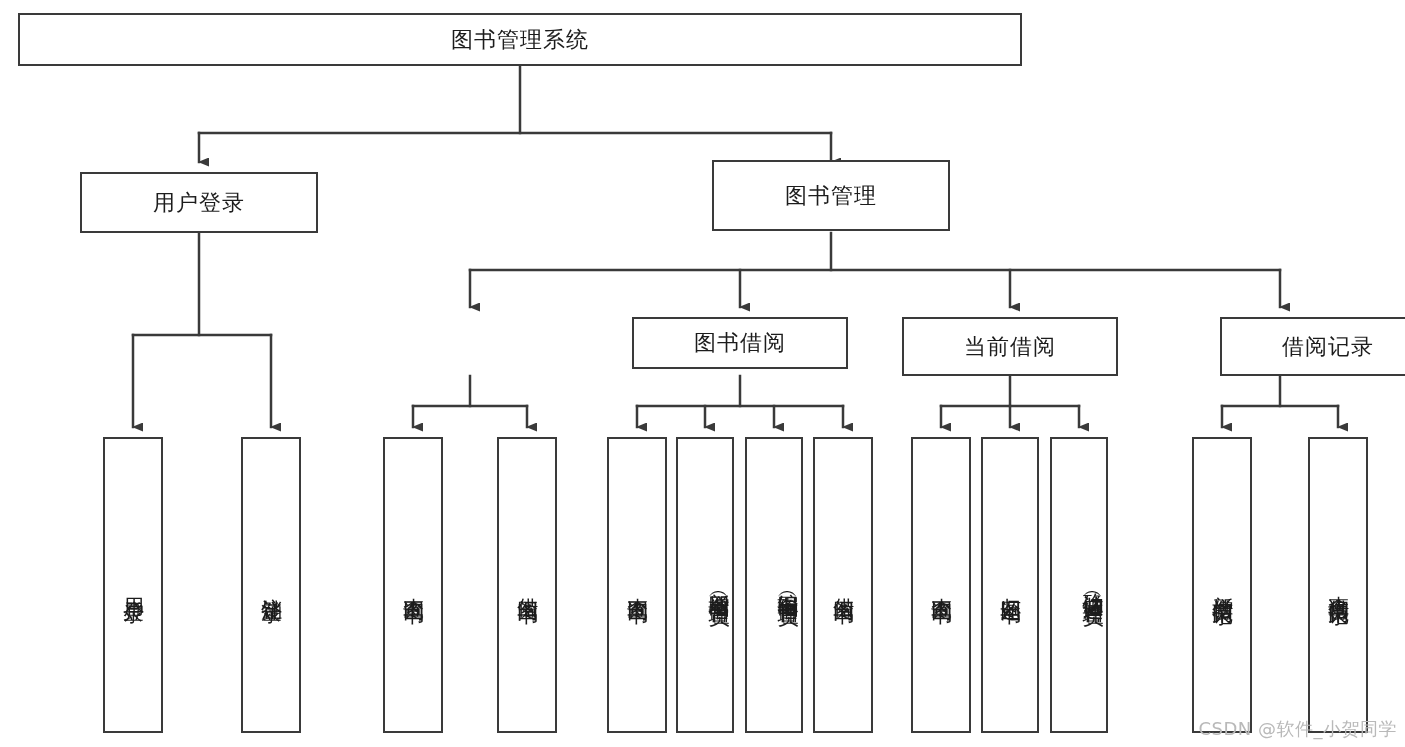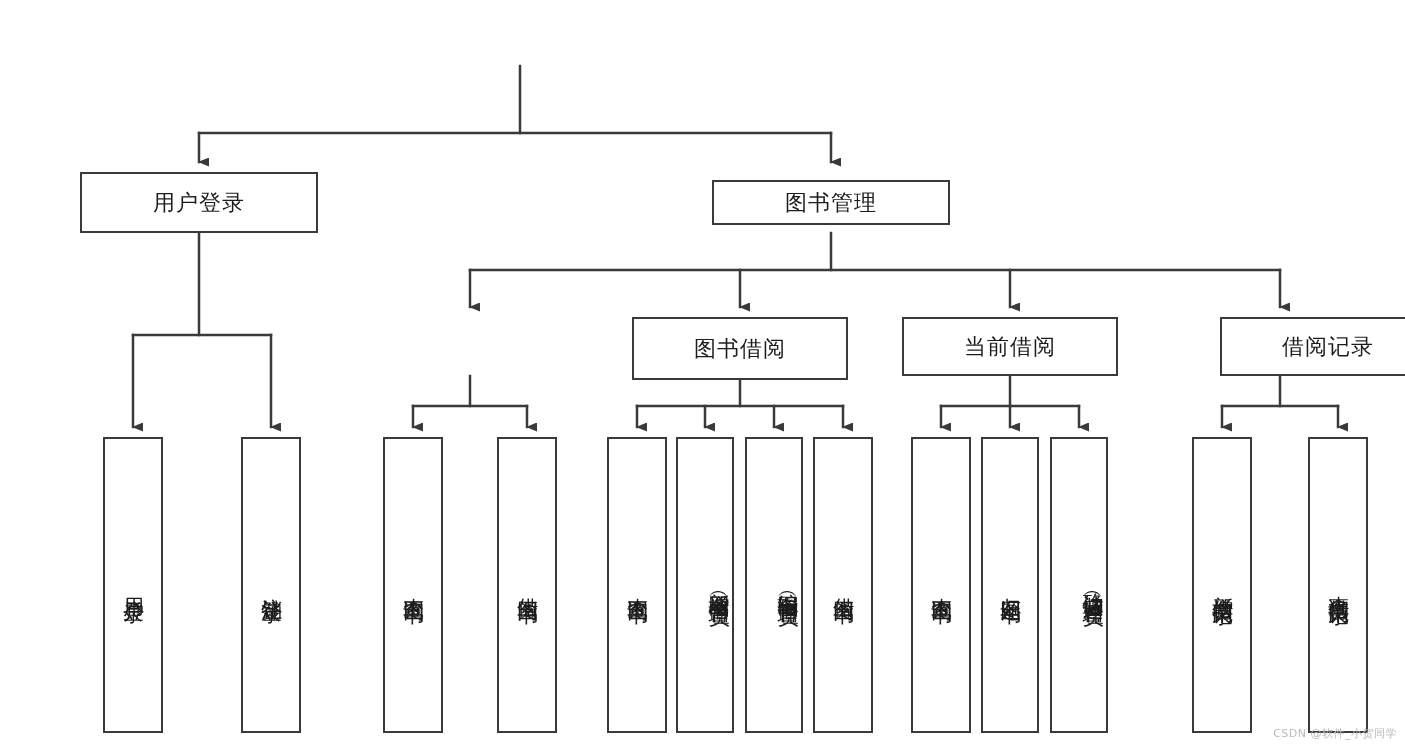--- a/index.html
+++ b/index.html
@@ -18,21 +18,21 @@
   .node.h{font-size:22px;letter-spacing:1px;}
   .node.leaf{
     writing-mode:vertical-rl;text-orientation:upright;
     font-size:21px;line-height:1.30;letter-spacing:2px;
     padding-top:8px;padding-bottom:8px;
     justify-content:center;align-items:center;
   }
   .node.leaf.toptext{align-items:flex-start;justify-content:center;}
   .watermark{
     position:absolute;right:8px;bottom:6px;
-    font-size:11px;color:#b9b9b9;letter-spacing:.5px;
+    font-size:18px;color:#b9b9b9;letter-spacing:.5px;
     white-space:nowrap;
     text-align:center;
   }
 </style>
 </head>
 <body>
 
 <div id="stage">
 
   <svg class="wires" viewBox="0 0 1405 747">
@@ -78,29 +78,32 @@
       <path d="M1010,406 L1010,427" marker-end="url(#arw)"></path>
       <path d="M1079,406 L1079,427" marker-end="url(#arw)"></path>
 
       <path d="M1280,376 L1280,406"></path>
       <path d="M1222,406 L1338,406"></path>
       <path d="M1222,406 L1222,427" marker-end="url(#arw)"></path>
       <path d="M1338,406 L1338,427" marker-end="url(#arw)"></path>
     </g>
   </svg>
 
+  <div class="node h" style="left:18px;top:13px;width:1004px;height:53px;">
+    <span>图书管理系统</span>
+  </div>
 
   <div class="node h" style="left:80px;top:172px;width:238px;height:61px;">
     <span>用户登录</span>
   </div>
-  <div class="node h" style="left:712px;top:180px;width:238px;height:45px;">
+  <div class="node h" style="left:712px;top:160px;width:238px;height:71px;">
     <span>图书管理</span>
   </div>
 
-  <div class="node h" style="left:632px;top:317px;width:216px;height:63px;">
+  <div class="node h" style="left:632px;top:317px;width:216px;height:52px;">
     <span>图书借阅</span>
   </div>
   <div class="node h" style="left:902px;top:317px;width:216px;height:59px;">
     <span>当前借阅</span>
   </div>
   <div class="node h" style="left:1172px;top:317px;width:216px;height:59px;margin-left:48px;">
     <span>借阅记录</span>
   </div>
 
   <div class="node leaf" style="left:103px;top:437px;width:60px;height:296px;">

